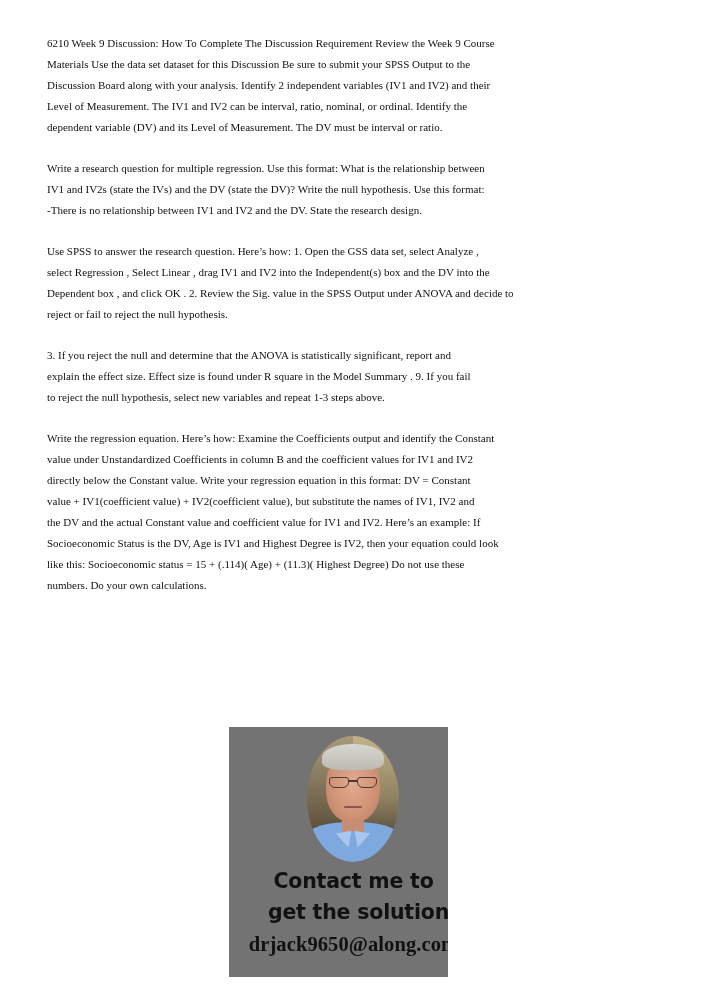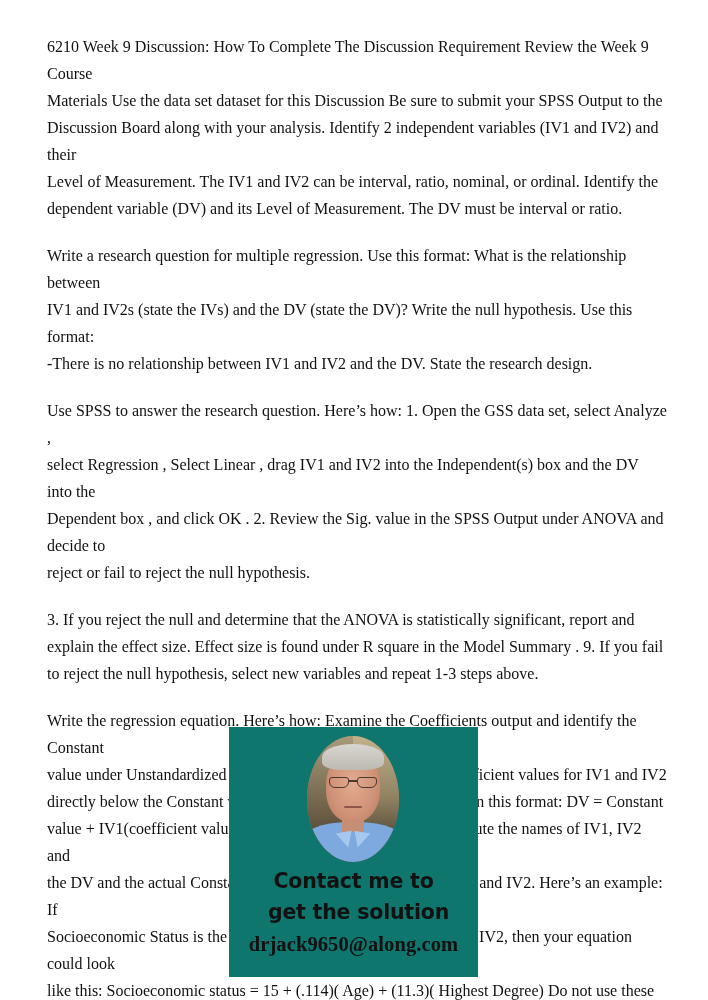--- a/index.html
+++ b/index.html
@@ -16,31 +16,31 @@
       color: #111111;
     }
     .page {
       position: absolute;
       left: 47px;
       top: 33px;
       width: 620px;
     }
     .para {
       margin: 0 0 20px 0;
-      font-size: 16px;
-      line-height: 27px;
+      font-size: 11px;
+      line-height: 21px;
       white-space: pre-line;
     }
     .banner {
       position: absolute;
       left: 229px;
       top: 727px;
-      width: 249px;
+      width: 219px;
       height: 250px;
-      background: #0f766e;
+      background: #737373;
       overflow: hidden;
     }
     .portrait {
       position: absolute;
       left: 78px;
       top: 9px;
       width: 92px;
       height: 126px;
       border-radius: 50%;
       overflow: hidden;

